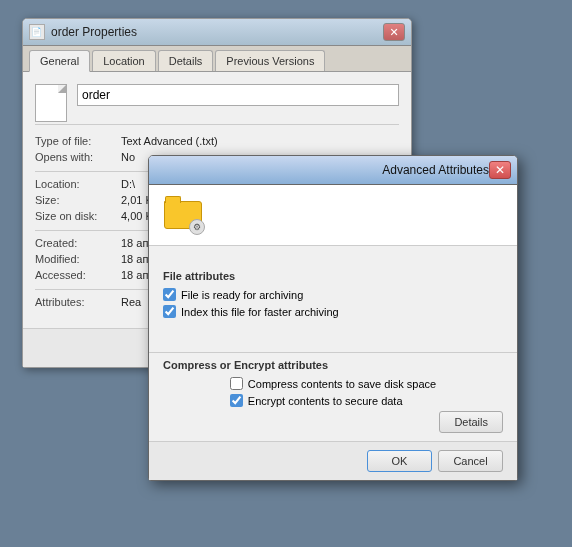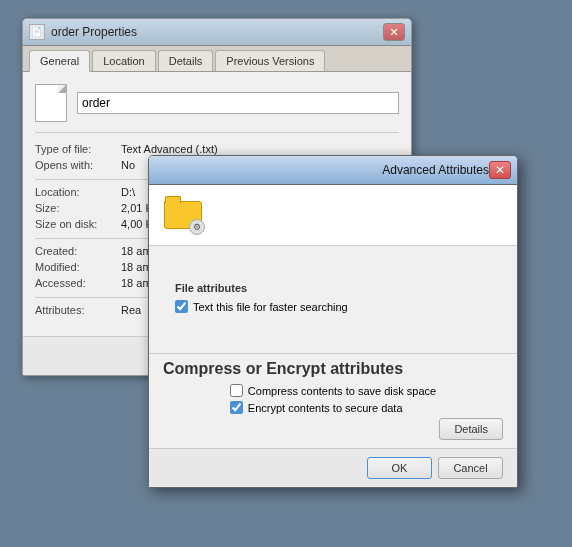--- a/index.html
+++ b/index.html
@@ -102,23 +102,22 @@
       margin-bottom: -1px;
     }
 
     
     .bg-content {
       padding: 12px;
       background: #f0f0f0;
     }
     .file-header {
       display: flex;
-      align-items: center;
       gap: 10px;
-      padding-bottom: 10px;
+      padding-bottom: 2px;
       border-bottom: 1px solid #ccc;
       margin-bottom: 10px;
     }
     .file-icon-large {
       width: 32px;
       height: 38px;
       background: #fff;
       border: 1px solid #aaa;
       position: relative;
       display: flex;
@@ -273,21 +272,21 @@
       color: #555;
     }
     .adv-header-text {
       font-size: 12px;
       color: #222;
       flex: 1;
     }
 
     .adv-section {
       padding: 24px 14px;
-      margin: 12px;
+      margin: 0;
     }
     .adv-section-title {
       font-size: 11px;
       font-weight: bold;
       color: #333;
       margin-bottom: 6px;
     }
     .checkbox-row {
       display: flex;
       align-items: center;
@@ -321,21 +320,21 @@
       border: 1px solid #aaa;
       border-radius: 3px;
       font-size: 11px;
       cursor: pointer;
       color: #333;
     }
     .compress-section {
       padding: 0 14px 4px;
     }
     .compress-section-title {
-      font-size: 16px;
+      font-size: 11px;
       font-weight: bold;
       color: #333;
       margin-bottom: 6px;
     }
     .compress-row {
       display: flex;
       align-items: center;
       justify-content: space-between;
       flex-direction: column;
     }
@@ -434,22 +433,26 @@
   <div class="adv-header">
     <div class="adv-header-icon">
       <div class="folder-icon"></div>
       <div class="folder-gear">⚙</div>
     </div>
   </div>
 
   <div class="adv-section">
     <div class="adv-section-title">File attributes</div>
     <div class="checkbox-row">
+      <input type="checkbox" id="archiving" checked="" style="">
+      <label for="archiving">File is ready for archiving</label>
+    </div>
+    <div class="checkbox-row">
       <input type="checkbox" id="indexing" checked="" style="">
-      <label for="indexing">Text this file for faster searching</label>
+      <label for="indexing">Index this file for faster archiving</label>
     </div>
   </div>
 
   <hr class="adv-separator">
 
   <div class="compress-section">
     <div class="compress-section-title">Compress or Encrypt attributes</div>
     <div class="compress-row">
       <div>
         <div class="checkbox-row">

